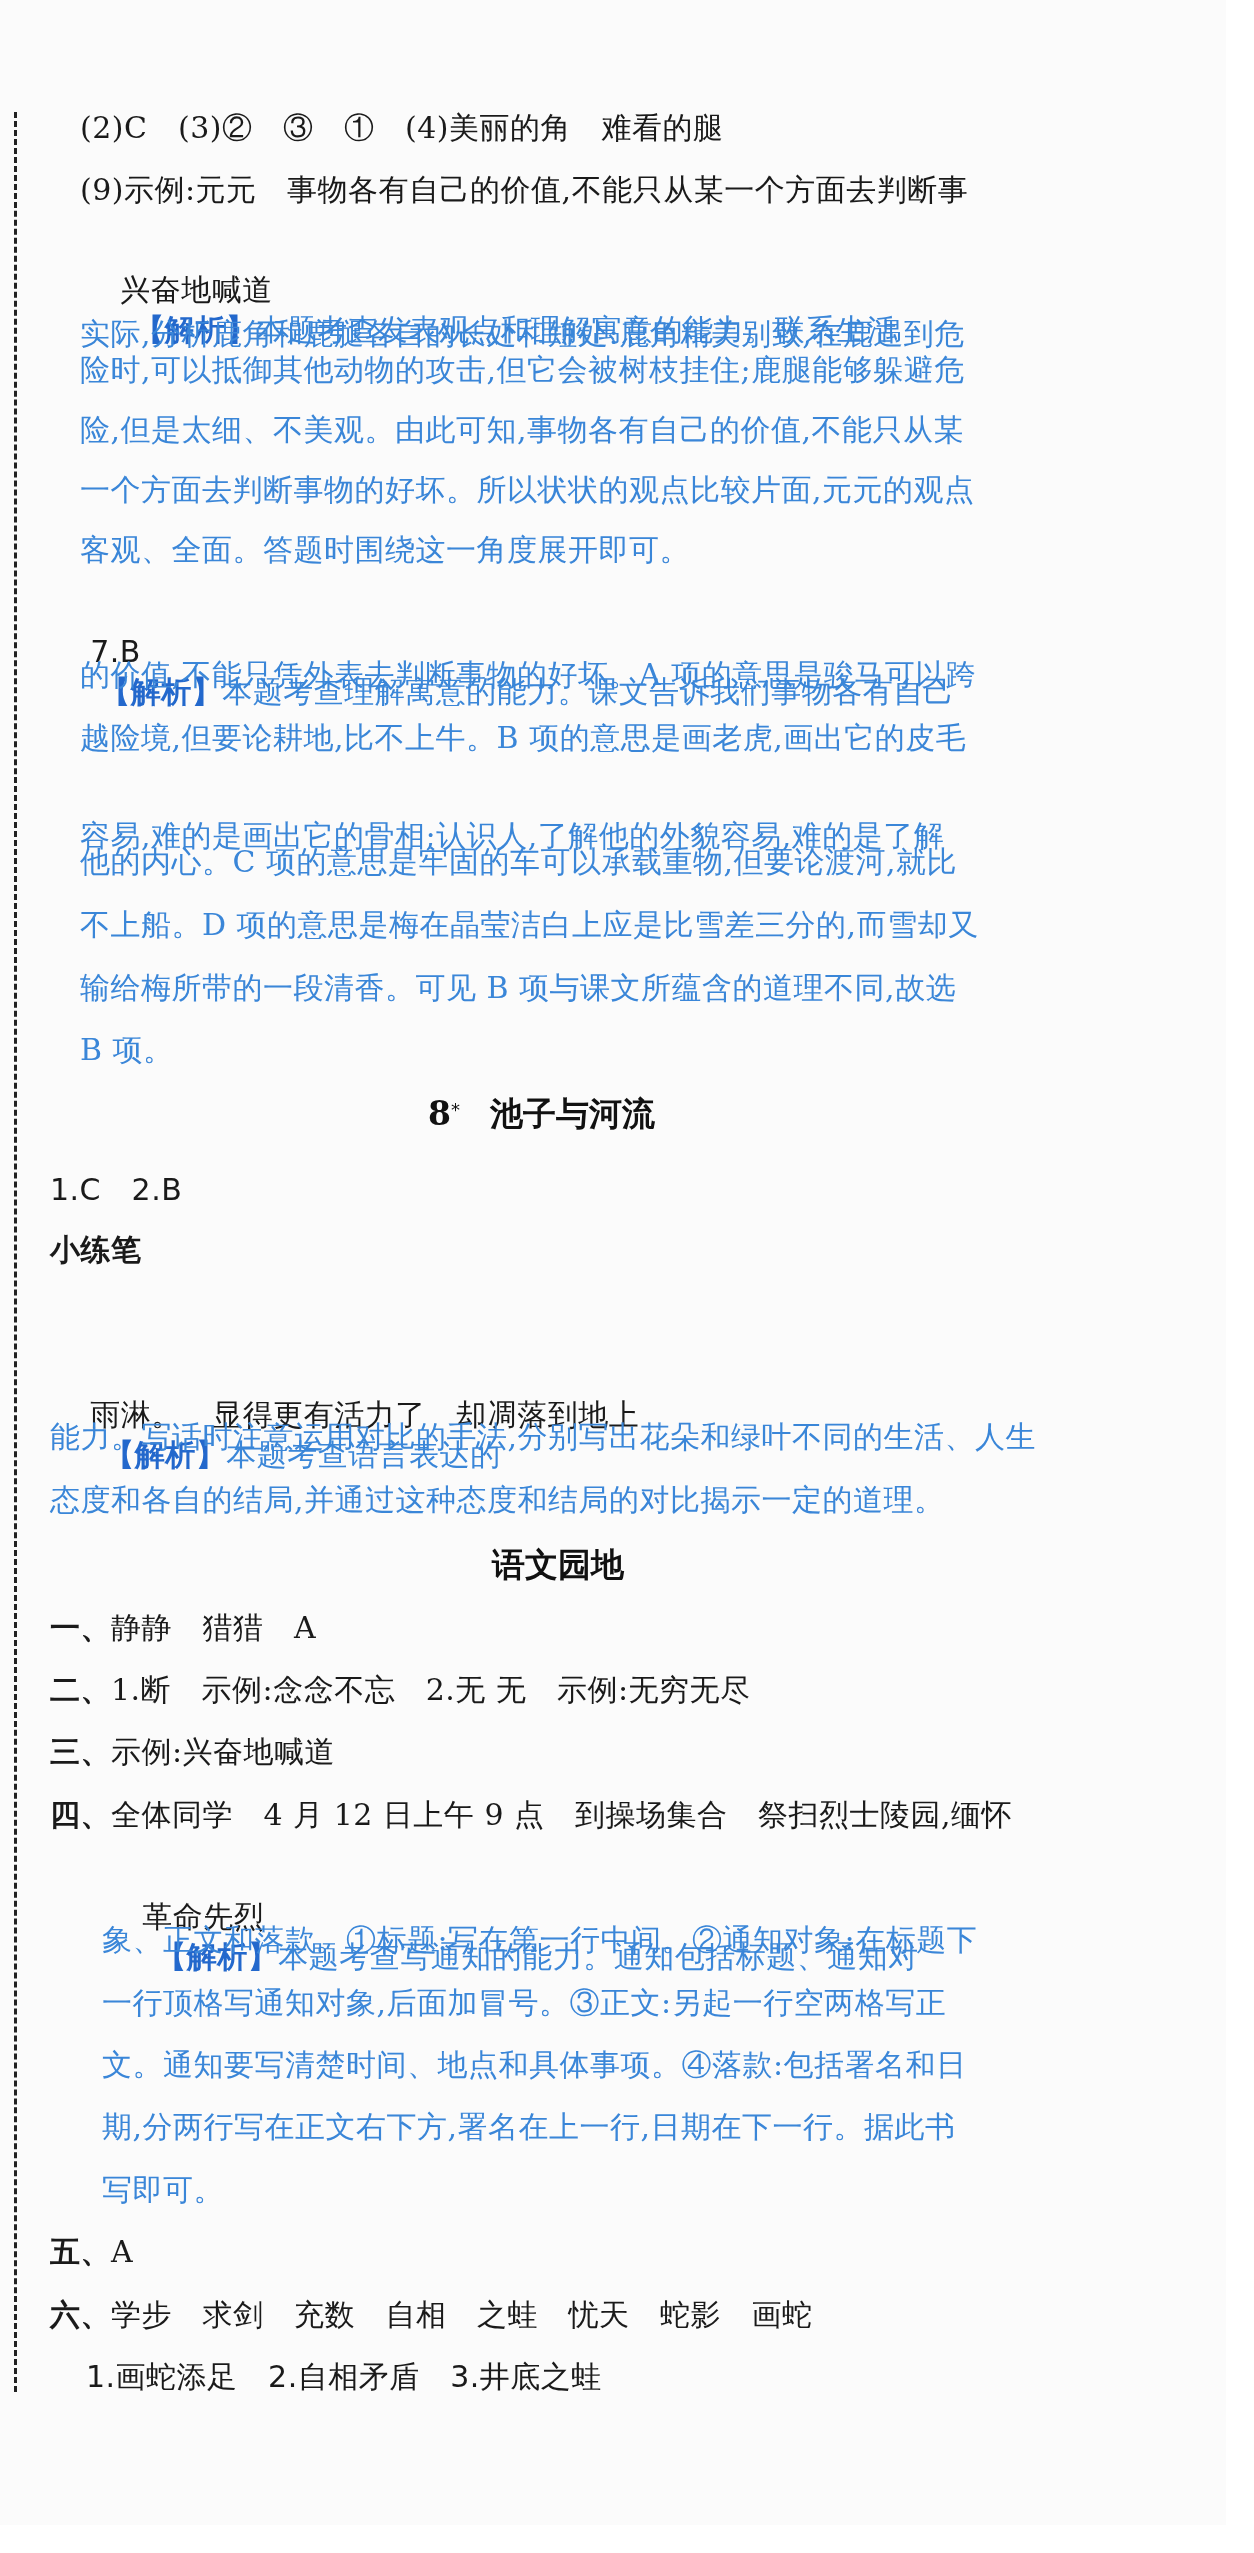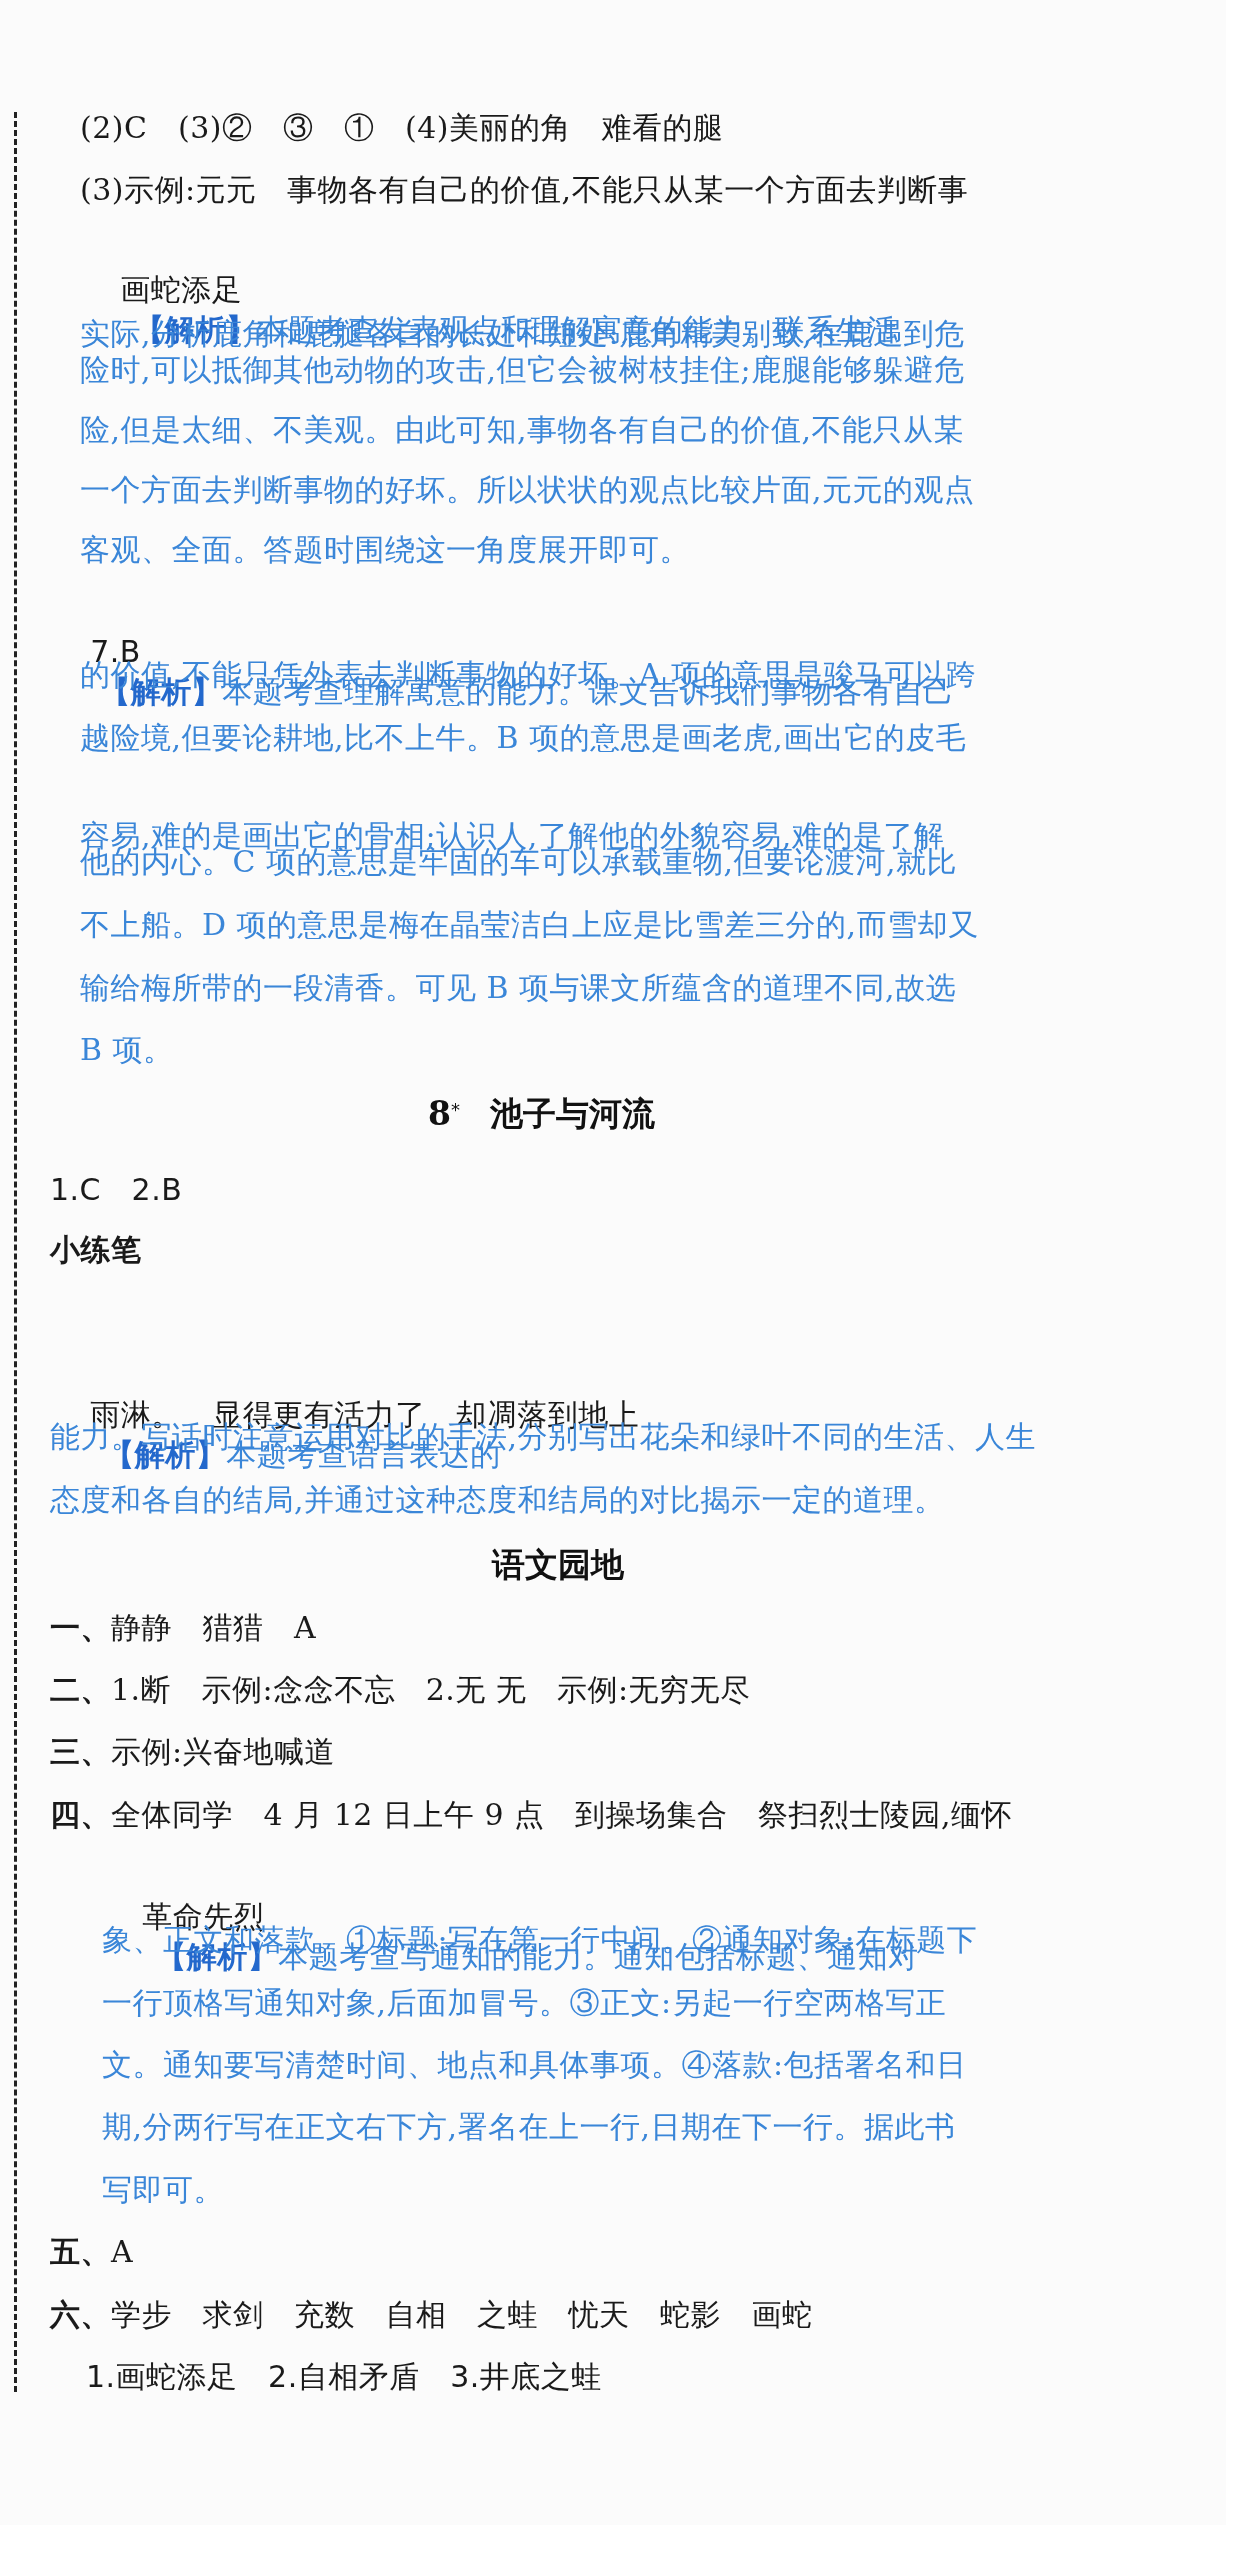--- a/index.html
+++ b/index.html
@@ -30,23 +30,23 @@
   .heading sup { font-size:18px; font-weight:normal; vertical-align:top; position:relative; top:-4px; }
   .num { font-family:"DejaVu Serif","Liberation Serif",serif; }
 </style>
 </head>
 <body>
 
 <div class="page">
   <div class="dash"></div>
 
   <div class="line" style="left:80px;top:108px;">(2)C　(3)②　③　①　(4)美丽的角　难看的腿</div>
-  <div class="line" style="left:80px;top:170px;">(3)示例:元元　事物各有自己的价值,不能只从某一个方面去判断事</div>
+  <div class="line" style="left:80px;top:170px;">(9)示例:元元　事物各有自己的价值,不能只从某一个方面去判断事</div>
   <div class="line" style="left:80px;top:230px;">
-    <span>画蛇添足</span>
+    <span>兴奋地喊道</span>
     <span class="tag" style="margin-left:14px;">【解析】</span><span class="blue">本题考查发表观点和理解寓意的能力。联系生活</span>
   </div>
   <div class="line blue" style="left:80px;top:290px;margin-top:24px;">实际,分析鹿角和鹿腿各自的长处和短处:鹿角精美别致,在鹿遇到危</div>
   <div class="line blue" style="left:80px;top:350px;">险时,可以抵御其他动物的攻击,但它会被树枝挂住;鹿腿能够躲避危</div>
   <div class="line blue" style="left:80px;top:410px;">险,但是太细、不美观。由此可知,事物各有自己的价值,不能只从某</div>
   <div class="line blue" style="left:80px;top:470px;">一个方面去判断事物的好坏。所以状状的观点比较片面,元元的观点</div>
   <div class="line blue" style="left:80px;top:530px;">客观、全面。答题时围绕这一角度展开即可。</div>
 
   <div class="line" style="left:50px;top:592px;">
     <span class="sans">7.B</span>

